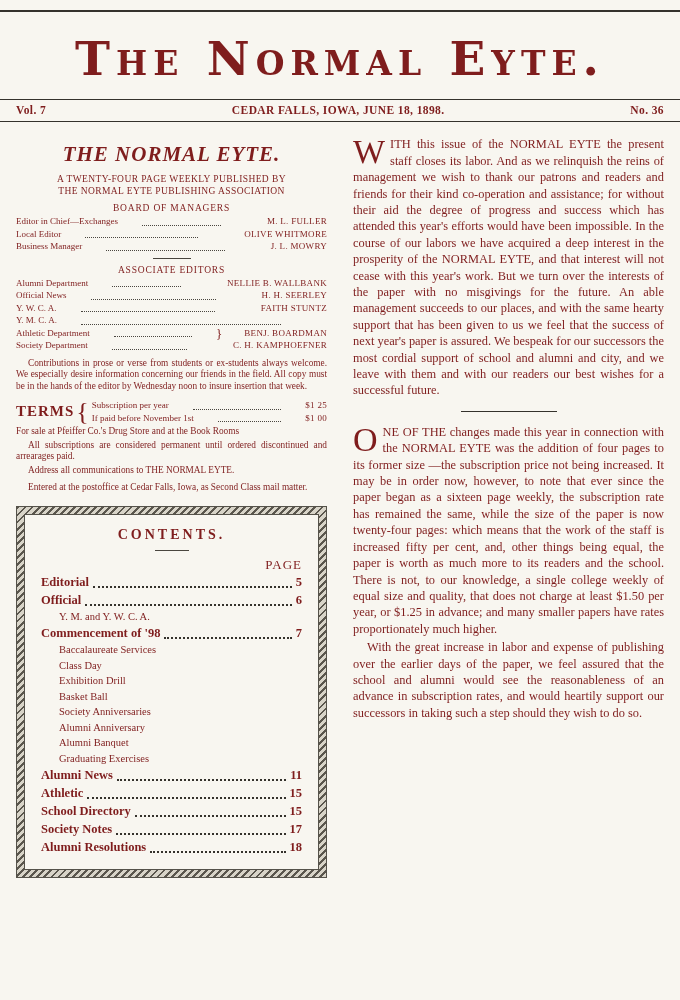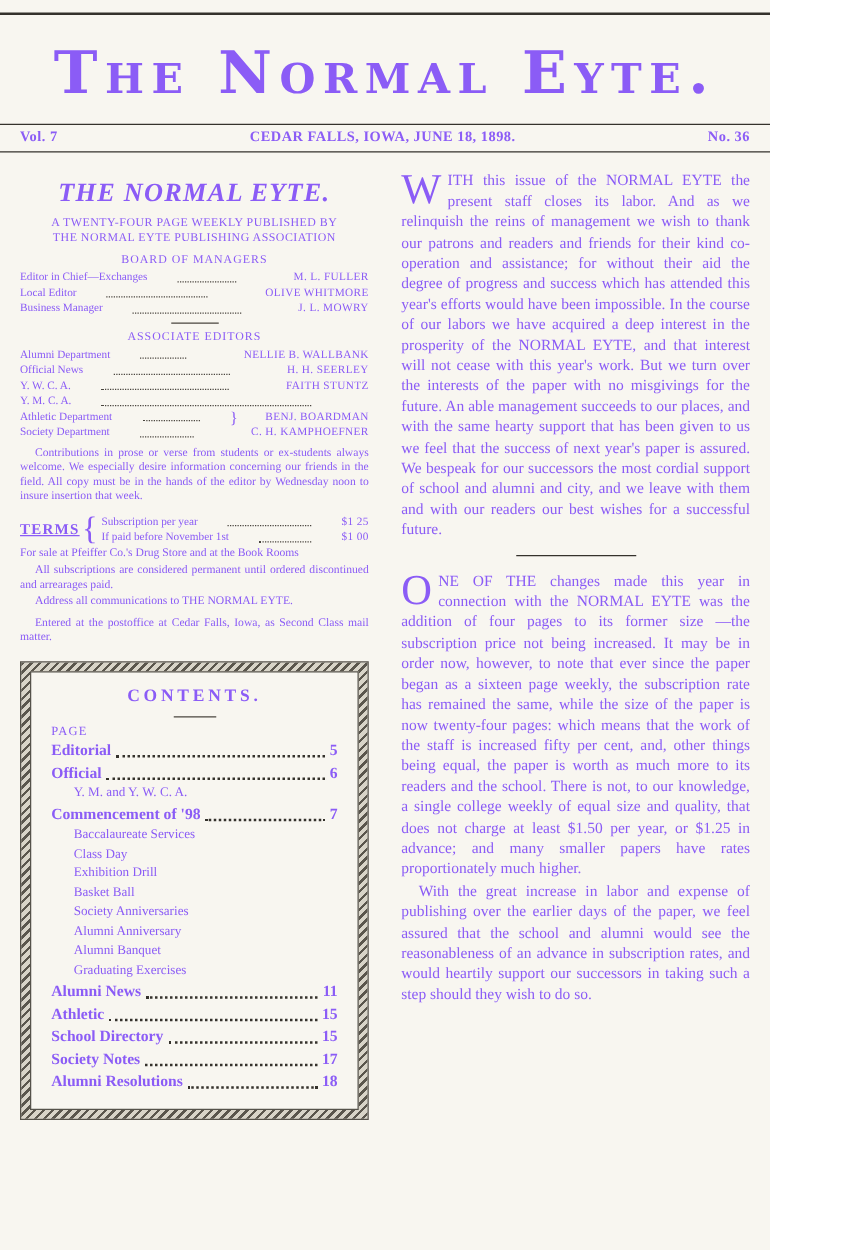--- a/index.html
+++ b/index.html
@@ -1,21 +1,21 @@
 <!DOCTYPE html>
 <html><head>
 <meta charset="utf-8">
 <style>
   html,body{margin:0;padding:0;background:#ffffff;}
   .page{
     position:relative;
-    width:616px;height:1000px;
+    width:680px;height:1000px;
     box-sizing:border-box;
     background:#f8f6f0;
-    color:#8b5cf6;
+    color:#7f1d1d;
     font-family:"Liberation Serif","DejaVu Serif",serif;
     overflow:hidden;
   }
   .top-rule{margin-top:10px;border-top:2px solid #35322c;}
   
   .masthead{text-align:center;margin-top:22px;}
   .mast-title{
     margin:0;
     font-family:"DejaVu Serif","Liberation Serif",serif;
     font-variant:small-caps;
@@ -48,34 +48,34 @@
   .staff-row .role{white-space:nowrap;}
   .staff-row .nm{white-space:nowrap;letter-spacing:.3px;}
   .staff-row .brace{font-size:13px;line-height:10px;}
   .dots{flex:1;min-width:8px;border-bottom:1px dotted #4a463f;margin:0 2px 2px;}
   .mini-rule{width:38px;border-top:1px solid #4a463f;margin:5px auto 1px;}
   .fine{margin:6px 0 0;font-size:9.3px;line-height:11.5px;text-align:justify;}
   .fine.indent{text-indent:12px;}
   .fine.tight{margin-top:2px;}
   
   .terms{display:flex;align-items:center;margin-top:7px;}
-  .terms-label{font-size:12px;font-weight:700;letter-spacing:1px;white-space:nowrap;text-decoration:underline;}
+  .terms-label{font-size:15px;font-weight:700;letter-spacing:1px;white-space:nowrap;}
   .terms-brace{font-size:26px;font-weight:400;margin:0 3px 0 2px;line-height:22px;}
   .terms-lines{flex:1;}
   
   .contents-frame{
     margin-top:12px;
     padding:7px;
     border:1px solid #55524a;
     background:repeating-linear-gradient(135deg,#5a564d 0 2px,#d8d4c8 2px 5px);
   }
   .contents-inner{background:#f8f6f0;border:1px solid #55524a;padding:12px 16px 12px;}
   .contents-title{text-align:center;font-size:14px;font-weight:700;letter-spacing:3px;}
   .contents-title-rule{width:34px;border-top:1px solid #4a463f;margin:7px auto 6px;}
-  .page-label{font-size:10px;letter-spacing:1px;margin-bottom:0;}
+  .page-label{text-align:right;font-size:13px;letter-spacing:1px;margin-bottom:0;}
   .toc-row{display:flex;align-items:flex-end;font-size:12.5px;font-weight:700;line-height:17px;margin:1px 0;}
   .toc-row .toc-label{white-space:nowrap;}
   .toc-row .toc-page{white-space:nowrap;}
   .toc-row .dots{border-bottom:2px dotted #35322c;margin:0 4px 3px;}
   .toc-row.sub{padding-left:18px;font-size:10.5px;font-weight:400;line-height:14.5px;}
   .toc-row.sub .dots{border-bottom:none;}
   
   .body{margin:0;font-size:12.4px;line-height:16.4px;text-align:justify;}
   .body.indent{text-indent:14px;margin-top:2px;}
   .dropcap{

